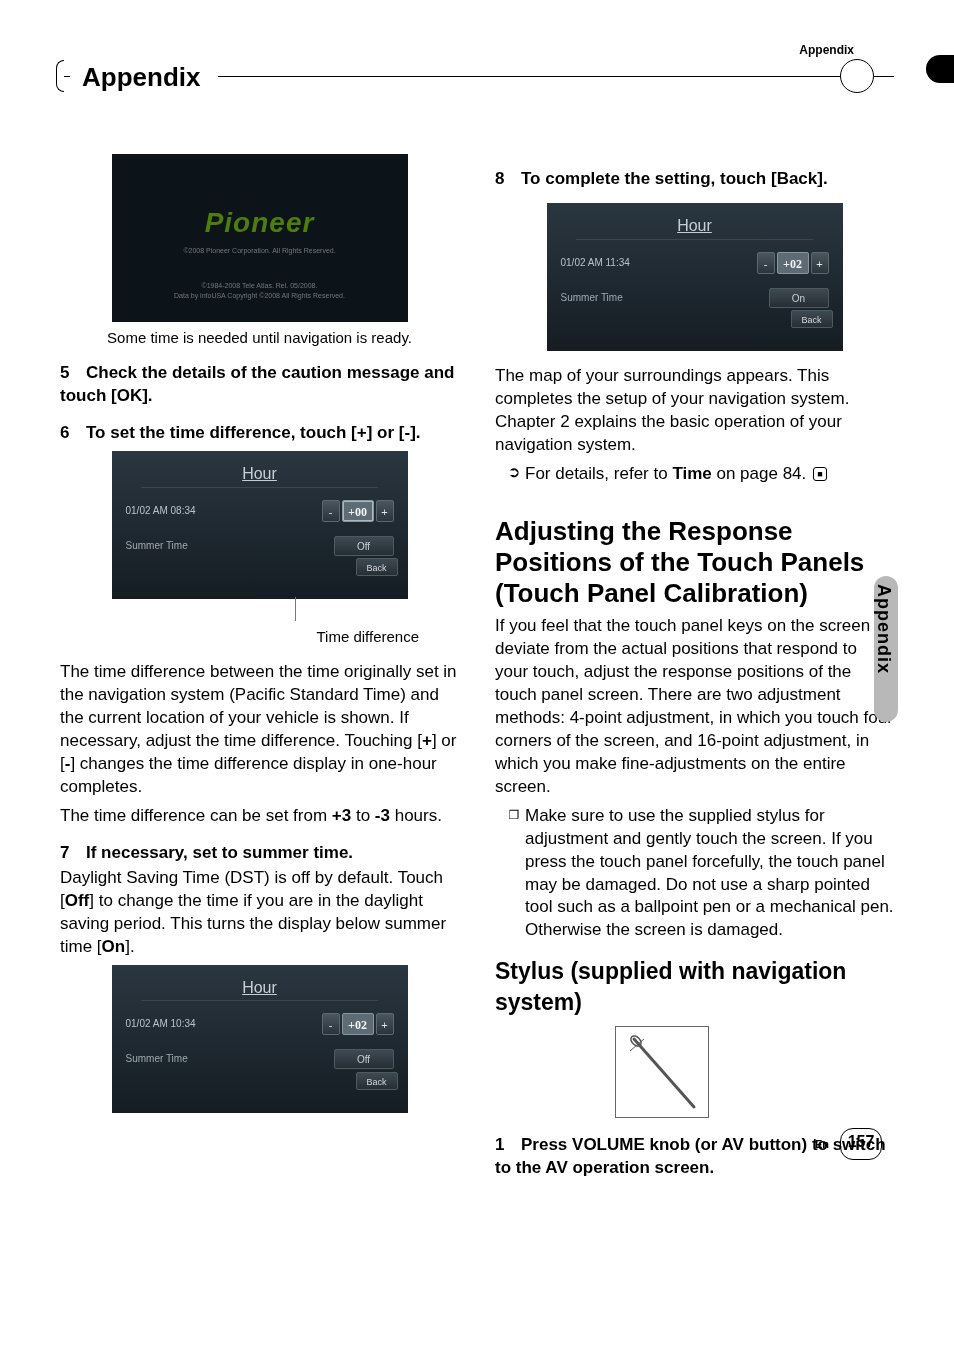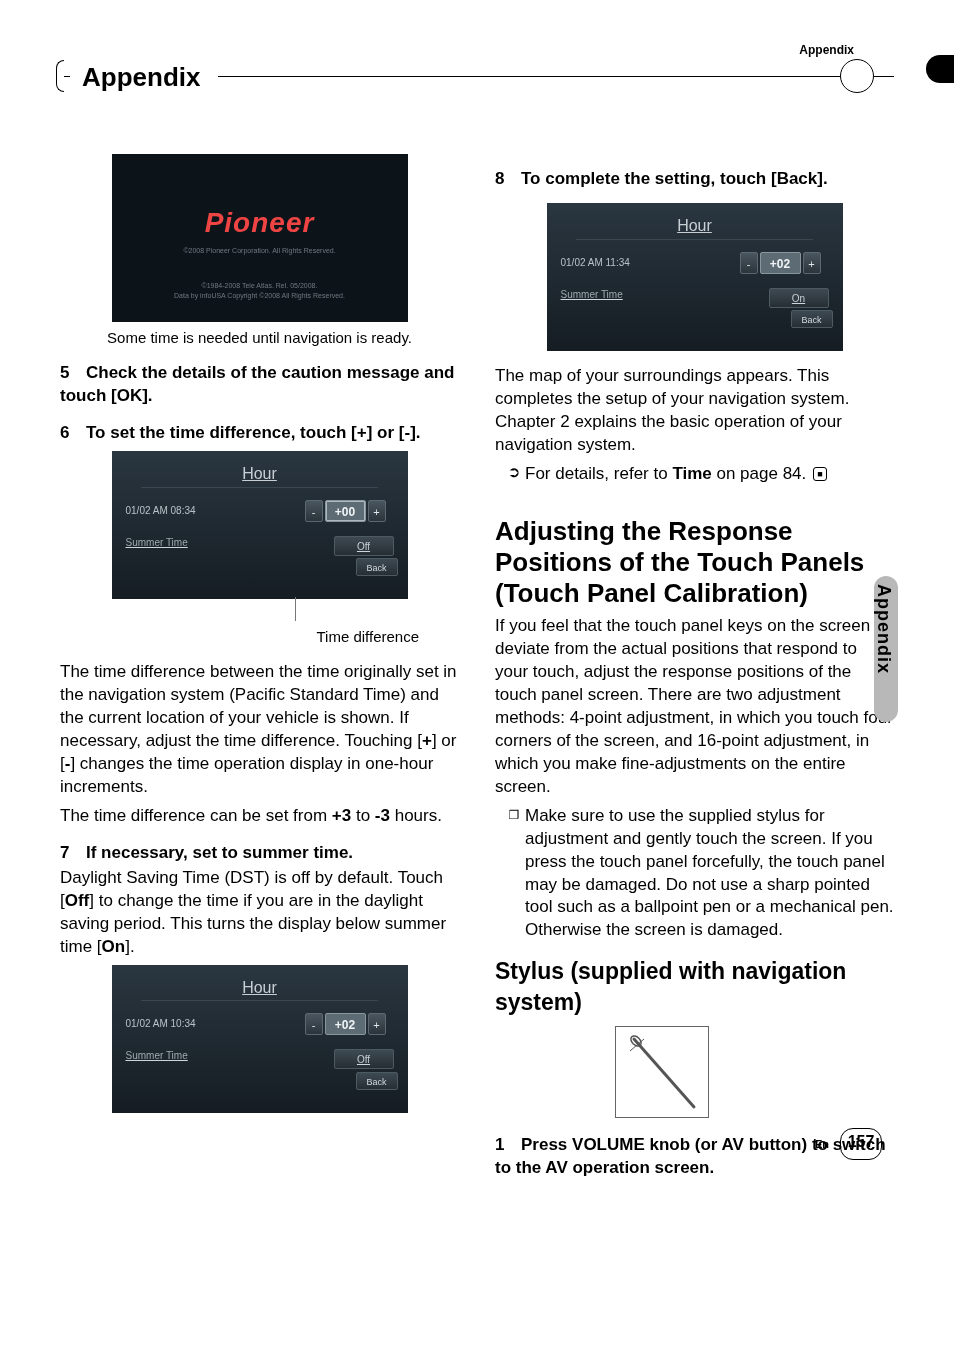--- a/index.html
+++ b/index.html
@@ -87,21 +87,21 @@
       width: 296px;
       height: 168px;
       background: #0d1419;
       margin: 0 auto 6px auto;
       position: relative;
       color: #9aa6ad;
       font-size: 8px;
       text-align: center;
     }
     .ss-splash .logo {
-      color: #ef4444;
+      color: #4d7c0f;
       font-style: italic;
       font-weight: bold;
       font-size: 28px;
       padding-top: 50px;
       letter-spacing: 1px;
     }
     .ss-splash .sub { font-size: 7px; margin-top: 4px; color:#6e7880;}
     .ss-splash .bot { position: absolute; bottom: 22px; left: 0; right: 0; font-size: 7px; color:#6e7880;}
     .caption {
       text-align: center;
@@ -132,54 +132,55 @@
     .ss-hour .titlebar::after {
       content: "";
       display: block;
       width: 80%;
       margin: 2px auto 0 auto;
       border-top: 1px solid #3a4650;
     }
     .ss-row {
       display: flex;
       align-items: center;
-      padding: 12px 22px 0 14px;
+      padding: 12px 14px 0 14px;
     }
     .ss-date { flex: 1; color: #b8c2c8; font-size: 10px;}
     .ss-pm {
       display: flex;
       align-items: center;
       gap: 2px;
     }
     .ss-btn {
       width: 18px; height: 22px;
       background: linear-gradient(to bottom,#4a5660,#2b343b);
       border: 1px solid #5c6870;
       color: #e2e8ec;
       text-align: center;
       line-height: 22px;
       font-size: 11px;
       border-radius: 2px;
     }
     .ss-val {
-      width: 41px; height: 22px;
+      width: 32px; height: 22px;
       background: #5d6b74;
       border: 1px solid #8a969d;
       color: #f0f4f6;
       text-align: center;
       line-height: 22px;
       font-size: 12px;
       font-weight: bold;
       border-radius: 2px;
+      font-family: Liberation Serif, serif;
     }
     .ss-val.hl { box-shadow: 0 0 0 1px #aeb8bf inset; }
     .ss-row2 {
       display: flex;
+      align-items: center;
       padding: 14px 14px 0 14px;
-      text-decoration: underline;
     }
     .ss-st { flex:1; color:#9ea9af; font-size:10px;}
     .ss-toggle {
       width: 60px; height: 20px;
       background: linear-gradient(to bottom,#3e4a53,#262e34);
       border: 1px solid #4e5a62;
       color: #c6ced3;
       text-align: center;
       line-height: 20px;
       font-size: 10px;
@@ -334,21 +335,21 @@
           <div class="ss-toggle">Off</div>
         </div>
         <div class="ss-back">Back</div>
       </div>
       <div class="pointer-wrap">
           <div class="ln"></div>
         </div>
       <div class="caption-right">Time difference</div>
 
       <p>
-        <span>The time difference between the time originally set in the navigation system (Pacific Standard Time) and the current location of your vehicle is shown. If necessary, adjust the time difference. Touching [</span><b>+</b><span>] or [</span><b>-</b><span>] changes the time operation display in one-hour increments.</span>
+        <span>The time difference between the time originally set in the navigation system (Pacific Standard Time) and the current location of your vehicle is shown. If necessary, adjust the time difference. Touching [</span><b>+</b><span>] or [</span><b>-</b><span>] changes the time difference display in one-hour completes.</span>
       </p>
       <p>
         <span>The time difference can be set from </span><b>+3</b><span> to </span><b>-3</b><span> hours.</span>
       </p>
 
       <p class="step-header"><span class="step-num">7</span><span>If necessary, set to summer time.</span></p>
       <p>
         <span>Daylight Saving Time (DST) is off by default. Touch [</span><b>Off</b><span>] to change the time if you are in the daylight saving period. This turns the display below summer time [</span><b>On</b><span>].</span>
       </p>
 

